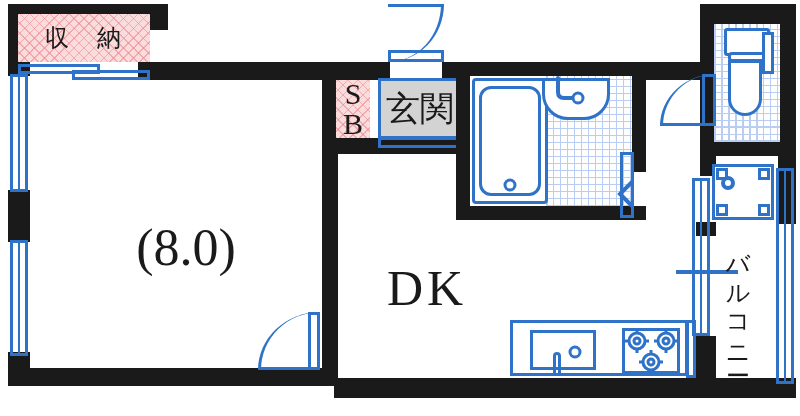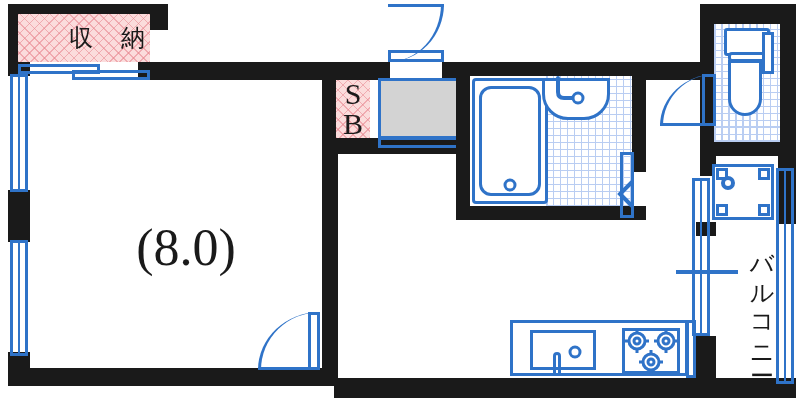--- a/index.html
+++ b/index.html
@@ -4,21 +4,21 @@
 <style>
   html,body{margin:0;padding:0;background:#ffffff;}
   body{font-family:"Liberation Serif", serif;}
   #plan{position:relative;width:800px;height:416px;background:#ffffff;overflow:hidden;}
 
   
   .wall{position:absolute;background:#1a1a1a;}
   .room{position:absolute;background:#ffffff;}
   .label{position:absolute;color:#1a1a1a;line-height:1;white-space:nowrap;
          display:flex;align-items:center;justify-content:center;}
-  .jp{font-family:Liberation Serif, serif;margin-left:24px;}
+  .jp{font-family:Liberation Serif, serif;}
   .vlabel{writing-mode:vertical-rl;text-orientation:upright;}
 
   
   .hatch{
     position:absolute;
     background-color:#fbdcdc;
     background-image:
       repeating-linear-gradient(45deg, rgba(231,130,140,.55) 0 1px, transparent 1px 7px),
       repeating-linear-gradient(-45deg, rgba(231,130,140,.55) 0 1px, transparent 1px 7px);
   }
@@ -84,20 +84,21 @@
 
   <div class="arc arc-br" style="left:258px; top:312px; width:62px; height:58px;"></div>
   <div class="bl" style="left:308px; top:312px; width:12px; height:58px;"></div>
 
   <div class="hatch" style="left:336px; top:80px; width:34px; height:58px;"></div>
   <div class="label" style="left:336px; top:78px; width:34px; height:32px; font-size:30px;">S</div>
   <div class="label" style="left:336px; top:108px; width:34px; height:32px; font-size:30px;">B</div>
 
   <div class="gray" style="left:380px; top:80px; width:80px; height:58px;"></div>
   <div class="bl" style="left:378px; top:78px; width:84px; height:62px;"></div>
+  <div class="label jp" style="left:378px; top:80px; width:84px; height:58px; font-size:34px;">玄関</div>
 
   <div class="bl" style="left:378px; top:136px; width:84px; height:12px;"></div>
 
   <div class="arc arc-tl" style="left:388px; top:4px; width:56px; height:58px;"></div>
   <div class="bl" style="left:388px; top:50px; width:56px; height:12px;"></div>
 
   <div class="wall" style="left:456px; top:62px;  width:190px; height:18px;"></div>
   <div class="wall" style="left:456px; top:62px;  width:14px;  height:158px;"></div>
   <div class="wall" style="left:632px; top:62px;  width:14px;  height:110px;"></div>
   <div class="wall" style="left:456px; top:206px; width:190px; height:14px;"></div>
@@ -157,20 +158,21 @@
   <div class="bl" style="left:776px; top:168px; width:18px; height:216px;"></div>
   <div class="line" style="left:784px; top:170px; width:2px; height:212px;"></div>
 
   <div class="bl" style="left:692px; top:178px; width:18px; height:158px;"></div>
   <div class="line" style="left:700px; top:180px; width:2px; height:154px;"></div>
 
   <div class="line" style="left:676px; top:270px; width:62px; height:4px;"></div>
 
   <div class="label jp vlabel" style="left:716px; top:232px; width:44px; height:140px; font-size:24px; letter-spacing:4px;">バルコニー</div>
 
+  <div class="label" style="left:372px; top:258px; width:110px; height:60px; font-size:50px; letter-spacing:4px;">DK</div>
 
   <div class="bl" style="left:510px; top:320px; width:178px; height:56px;"></div>
 
   <div class="bl" style="left:530px; top:330px; width:66px; height:40px;"></div>
   <div class="bl" style="left:553px; top:352px; width:8px;  height:24px; border-radius:4px 4px 0 0;"></div>
   <svg style="left:0;top:0;width:800px;height:416px;pointer-events:none;">
     <circle cx="575" cy="352" r="5" fill="none" stroke="#2f73c8" stroke-width="3"></circle>
   </svg>
 
   <div class="bl" style="left:622px; top:328px; width:58px; height:46px;"></div>

